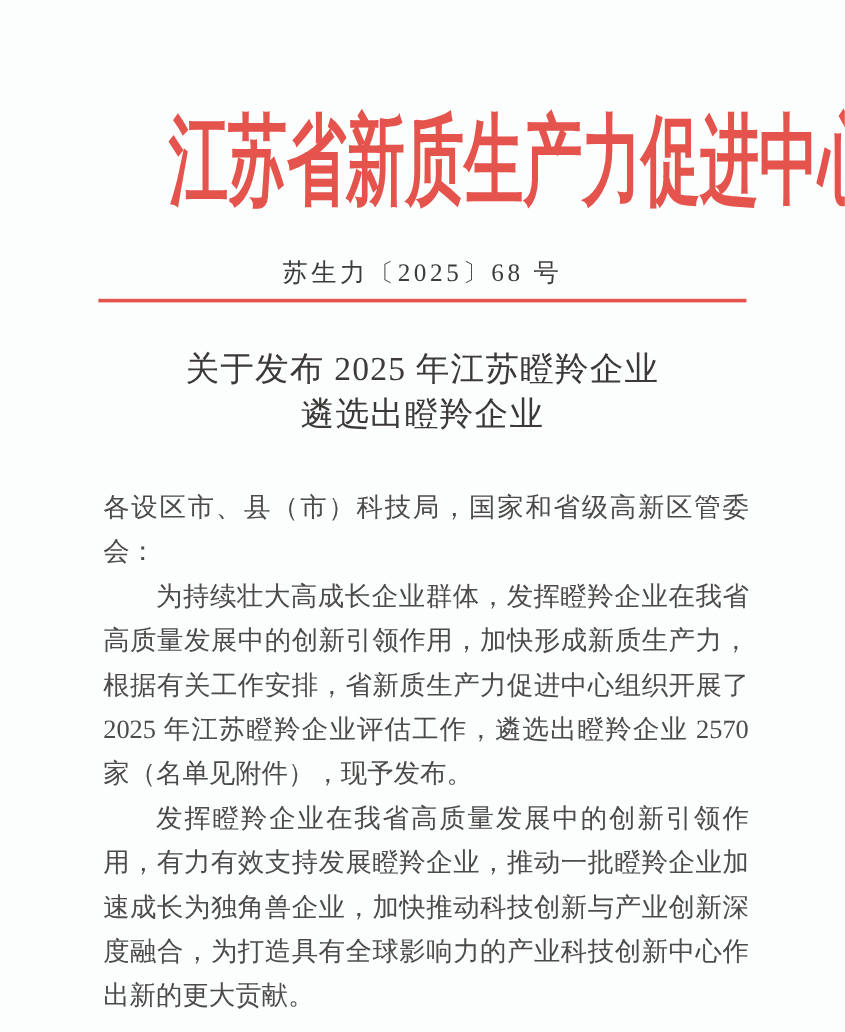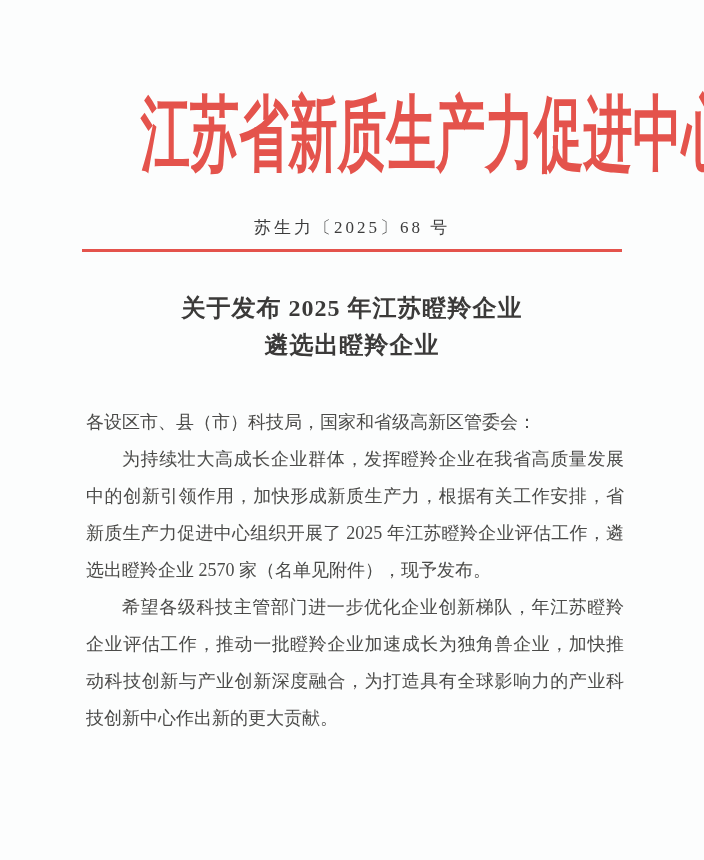--- a/index.html
+++ b/index.html
@@ -23,47 +23,47 @@
     font-weight: 700;
     text-align: center;
     white-space: nowrap;
     transform: scaleX(0.60);
     transform-origin: 50% 50%;
     letter-spacing: 0;
   }
   
   .doc-number {
     margin-top: 38px;
-    font-size: 17px;
+    font-size: 21px;
     line-height: 27px;
     letter-spacing: 3px;
     text-align: center;
     color: #3c3c3c;
   }
   
   .red-rule {
     width: 540px;
     height: 3px;
     margin: 8px auto 0 auto;
   }
   
   .doc-title {
     margin: 38px 0 0 0;
-    font-size: 24px;
+    font-size: 28px;
     line-height: 37px;
-    font-weight: 700;
+    font-weight: 400;
     text-align: center;
     color: #3b3a39;
     letter-spacing: 1px;
   }
   .doc-title span { display: block; }
   
   .notice-body {
     margin: 40px 80px 0 86px;
-    font-size: 18px;
+    font-size: 22px;
     line-height: 37px;
     text-align: justify;
     color: #4b4b49;
   }
   .notice-body p { margin: 0; }
   .para { text-indent: 2em; }
 </style>
 </head>
 <body style="background: rgb(252, 253, 253);">
 
@@ -76,16 +76,16 @@
   <div class="red-rule" style="background: rgb(228, 83, 76);"></div>
 
   <h1 class="doc-title" style="color: rgb(59, 58, 57);">
     <span>关于发布 2025 年江苏瞪羚企业</span>
     <span>遴选出瞪羚企业</span>
   </h1>
 
   <div class="notice-body" style="color: rgb(75, 75, 73);">
     <p class="salutation">各设区市、县（市）科技局，国家和省级高新区管委会：</p>
     <p class="para">为持续壮大高成长企业群体，发挥瞪羚企业在我省高质量发展中的创新引领作用，加快形成新质生产力，根据有关工作安排，省新质生产力促进中心组织开展了 2025 年江苏瞪羚企业评估工作，遴选出瞪羚企业 2570 家（名单见附件），现予发布。</p>
-    <p class="para">希望各级科技主管部门进一步优化企业创新梯队，年江苏瞪羚企业评估工作，推动一批瞪羚企业加速成长为独角兽企业，加快推动科技创新与产业创新深度融合，为打造具有全球影响力的产业科技创新中心作出新的更大贡献。</p>
+    <p class="para">发挥瞪羚企业在我省高质量发展中的创新引领作用，有力有效支持发展瞪羚企业，推动一批瞪羚企业加速成长为独角兽企业，加快推动科技创新与产业创新深度融合，为打造具有全球影响力的产业科技创新中心作出新的更大贡献。</p>
   </div>
 
 </div>
 
 </body></html>

